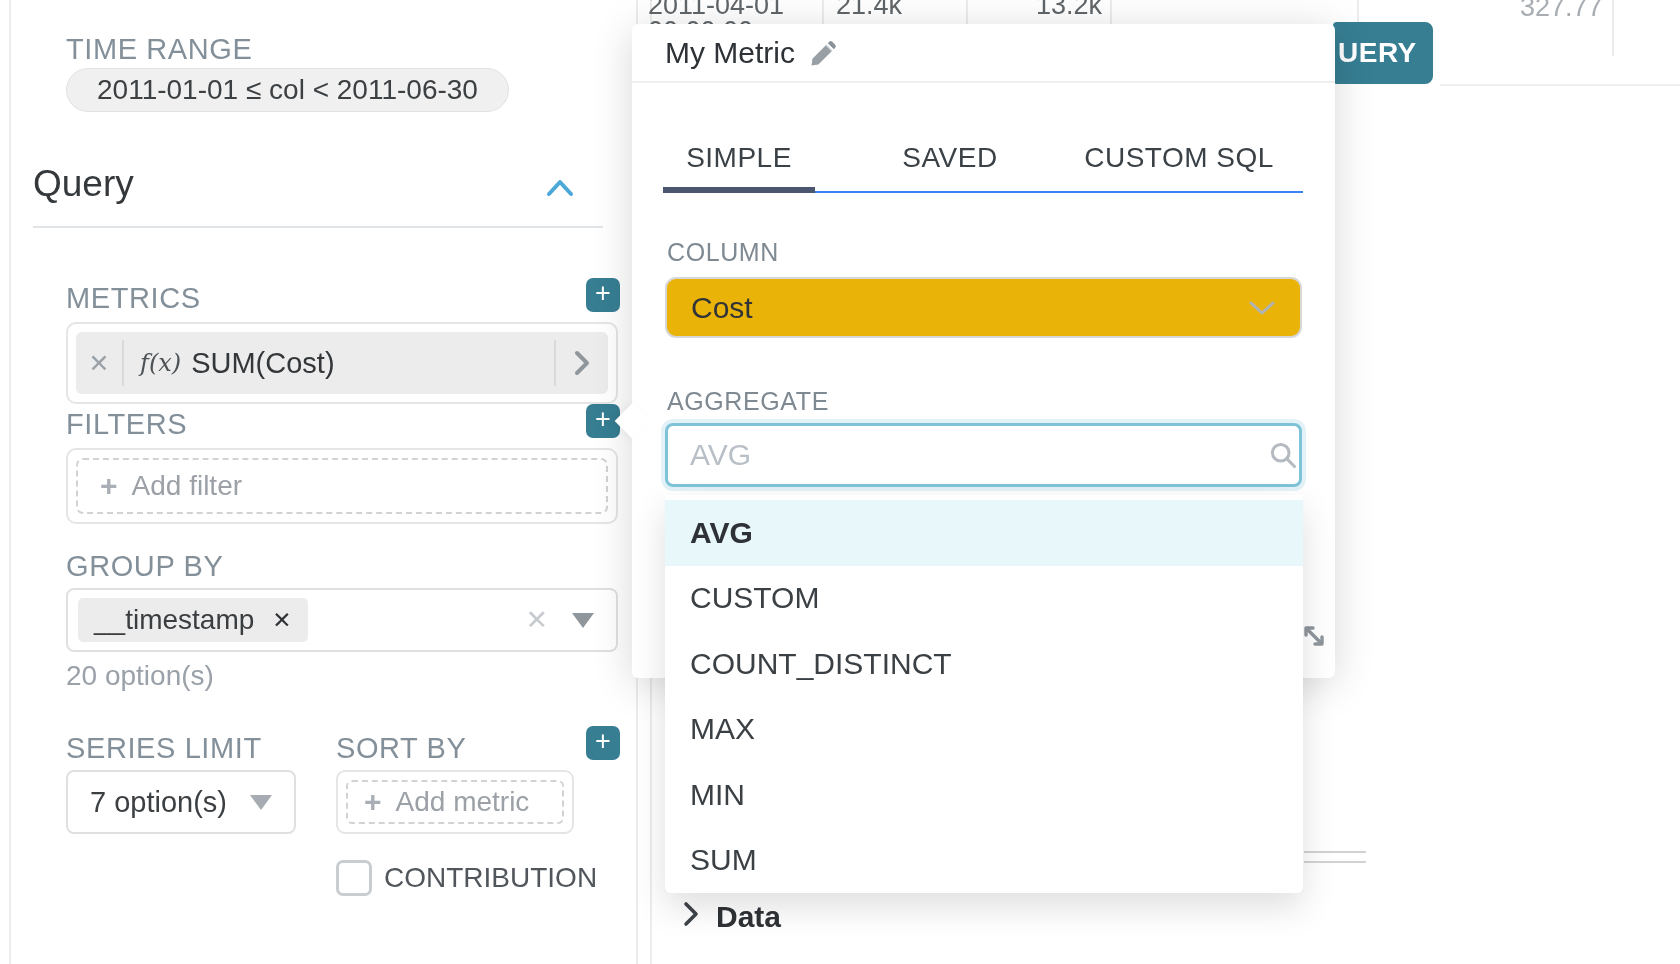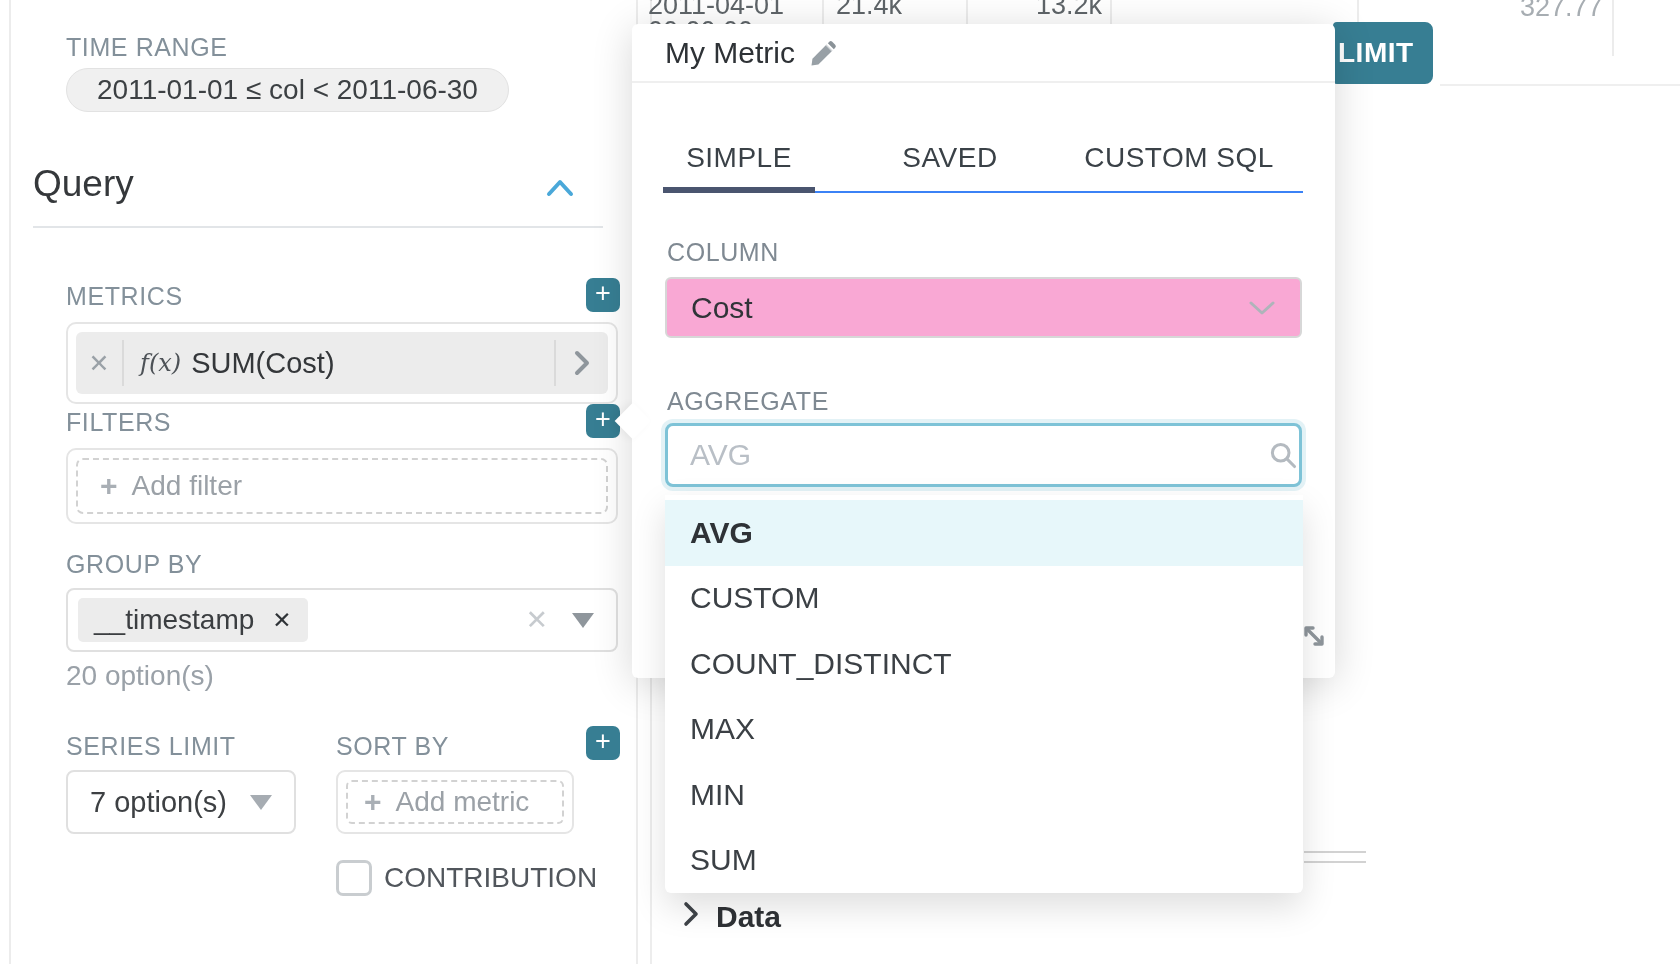--- a/index.html
+++ b/index.html
@@ -5,21 +5,21 @@
   * { margin:0; padding:0; box-sizing:border-box; }
   html,body { width:1680px; height:964px; overflow:hidden; background:#fff;
     font-family:"Liberation Sans","DejaVu Sans",sans-serif; }
   #stage { position:relative; width:1680px; height:964px; background:#fff; }
 
   .abs { position:absolute; }
   .vline { position:absolute; width:2px; background:#ececec; }
   .hline { position:absolute; height:2px; background:#efefef; }
 
   
-  .sec-label { position:absolute; font-size:25px; letter-spacing:0.6px; color:#83909a; }
+  .sec-label { position:absolute; font-size:29px; letter-spacing:0.6px; color:#83909a; }
   .pill { position:absolute; left:66px; top:68px; height:44px; padding:0 30px;
     background:#f0f0f0; border:1px solid #e2e2e2; border-radius:22px;
     display:flex; align-items:center; font-size:28px; color:#3c4043; }
   .query-title { position:absolute; left:33px; top:163px; font-size:37px; color:#35383b; }
   .query-divider { position:absolute; left:33px; top:226px; width:570px; height:2px; background:#e2e5e8; }
 
   .plus-btn { position:absolute; width:34px; height:34px; border-radius:7px; background:#377E93;
     color:#fff; font-size:27px; line-height:31px; text-align:center; cursor:pointer; }
 
   .drop-box { position:absolute; left:66px; width:552px; background:#fff;
@@ -78,22 +78,22 @@
   .tab { height:100%; display:flex; align-items:center; justify-content:center;
     font-size:28px; color:#3a4147; letter-spacing:0.5px; position:relative; cursor:pointer; }
   .tab-1 { width:152px; }
   .tab-2 { width:152px; margin-left:59px; }
   .tab-3 { width:222px; margin-left:42px; }
   .tab.active::after { content:""; position:absolute; left:0; bottom:-2px; width:100%; height:6px;
     background:#4A556F; }
 
   .pop-label { position:absolute; font-size:25px; letter-spacing:0.6px; color:#7f8992; }
   .cost-select { position:absolute; left:33px; top:253px; width:637px; height:61px;
-    border:2px solid #d7d7d7; border-radius:6px; display:flex; align-items:center;
-    justify-content:space-between; padding:12px 24px; background:#f9a8d4; cursor:pointer; }
+    border:2px solid #d7d7d7; border-radius:11px; display:flex; align-items:center;
+    justify-content:space-between; padding:12px 24px; background:#eab308; cursor:pointer; }
   .cost-value { font-size:30px; color:#303438; }
 
   .agg-input { position:absolute; left:33px; top:399px; width:637px; height:64px;
     border:3px solid #7EC3D7; border-radius:8px; box-shadow:0 0 0 4px rgba(126,195,215,0.22);
     padding:0 60px 0 22px; font-size:30px; color:#303438; outline:none;
     font-family:"Liberation Sans","DejaVu Sans",sans-serif; }
   .agg-input::placeholder { color:#b9bfc6; opacity:1; }
   .agg-search { position:absolute; left:636px; top:416px; }
   .resize-handle { position:absolute; left:668px; top:597px; cursor:nwse-resize; }
 
@@ -189,21 +189,21 @@
   <div class="bg-txt" style="left:1036px; top:-10px;">13.2k</div>
   <div class="bg-txt" style="left:1520px; top:-8px; color:#a7adb2;">327.77</div>
   <div class="vline" style="left:822px; top:0; height:24px;"></div>
   <div class="vline" style="left:966px; top:0; height:24px;"></div>
   <div class="vline" style="left:1110px; top:0; height:24px;"></div>
   <div class="vline" style="left:1357px; top:0; height:22px;"></div>
   <div class="vline" style="left:1612px; top:0; height:56px;"></div>
   <div class="hline" style="left:1440px; top:84px; width:240px;"></div>
 
   <div class="run-query">
-    <span>LIMIT</span>
+    <span>UERY</span>
   </div>
 
   <div class="splitter-line" style="top:851px;"></div>
   <div class="splitter-line" style="top:861px;"></div>
 
   <div class="data-row">
     <svg width="18" height="28" viewBox="0 0 18 28">
       <polyline points="4,4 14,14 4,24" fill="none" stroke="#3f4449" stroke-width="3.6" stroke-linecap="round" stroke-linejoin="round"></polyline>
     </svg>
     <span class="data-title">Data</span>

